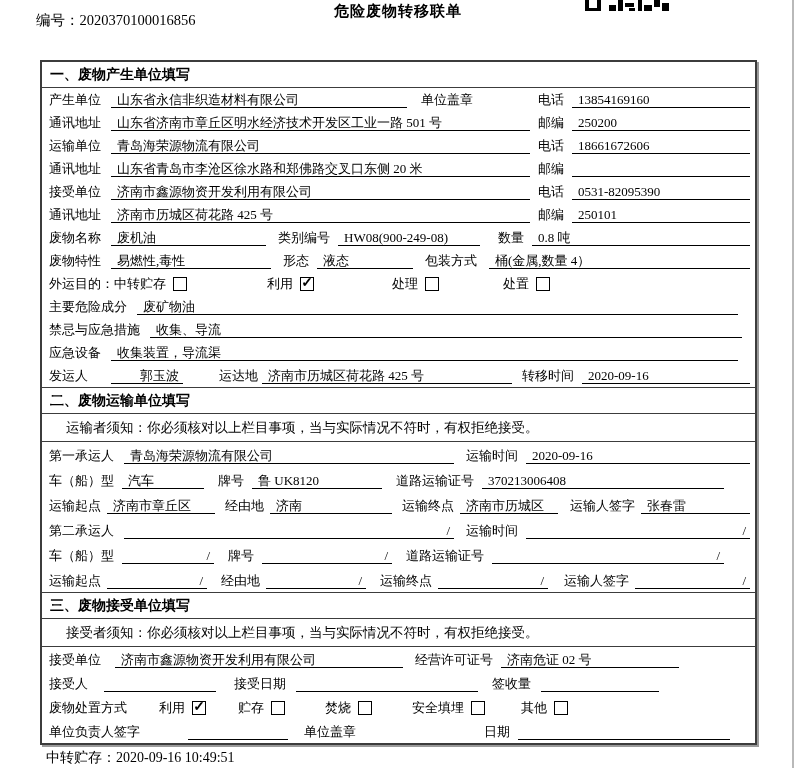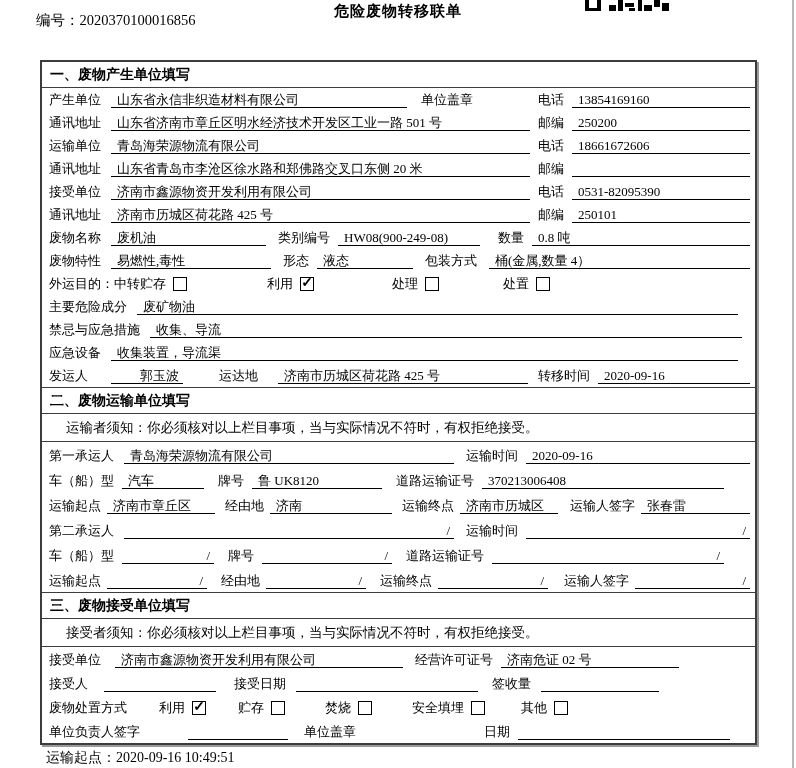--- a/index.html
+++ b/index.html
@@ -184,21 +184,21 @@
     </div>
 
     <div class="row">
       <span class="l l4">应急设备</span>
       <span class="v grow" style="margin-right:12px">收集装置，导流渠</span>
     </div>
 
     <div class="row">
       <span class="l l4">发运人</span>
       <span class="v c" style="width:72px">郭玉波</span>
-      <span class="l" style="margin-left:36px;margin-right:20px">运达地</span>
+      <span class="l" style="margin-left:36px;margin-right:4px">运达地</span>
       <span class="v" style="width:250px">济南市历城区荷花路 425 号</span>
       <span class="l" style="margin-left:10px;margin-right:8px">转移时间</span>
       <span class="v grow">2020-09-16</span>
     </div>
   </div>
 
   <div class="section s2">
     <div class="sec-head">二、废物运输单位填写</div>
     <div class="notice">运输者须知：你必须核对以上栏目事项，当与实际情况不符时，有权拒绝接受。</div>
 
@@ -304,13 +304,13 @@
     <div class="row">
       <span class="l">单位负责人签字</span>
       <span class="v" style="width:100px;margin-left:48px"></span>
       <span class="l" style="margin-left:16px">单位盖章</span>
       <span class="l" style="margin-left:128px;margin-right:8px">日期</span>
       <span class="v grow" style="margin-right:20px"></span>
     </div>
   </div>
 </div>
 
-<div class="print-line"><span>运输起点：</span><span>2020-09-16 10:49:51</span></div>
+<div class="print-line"><span>中转贮存：</span><span>2020-09-16 10:49:51</span></div>
 
 </body></html>

